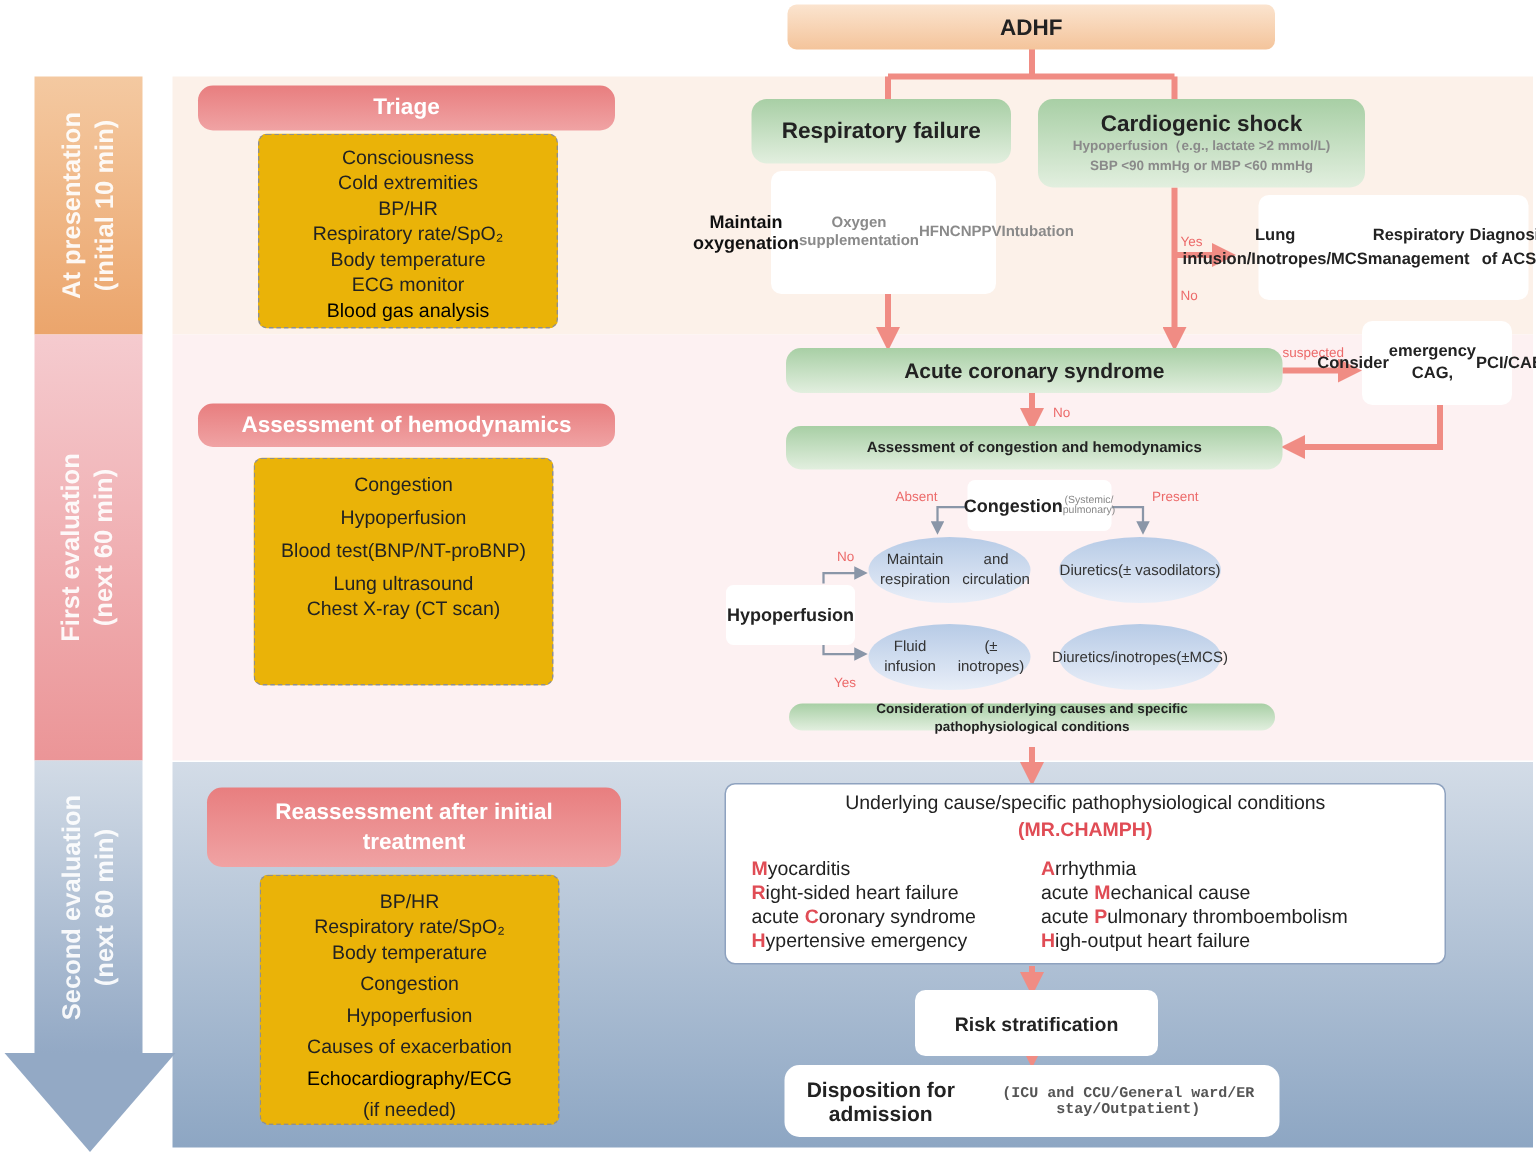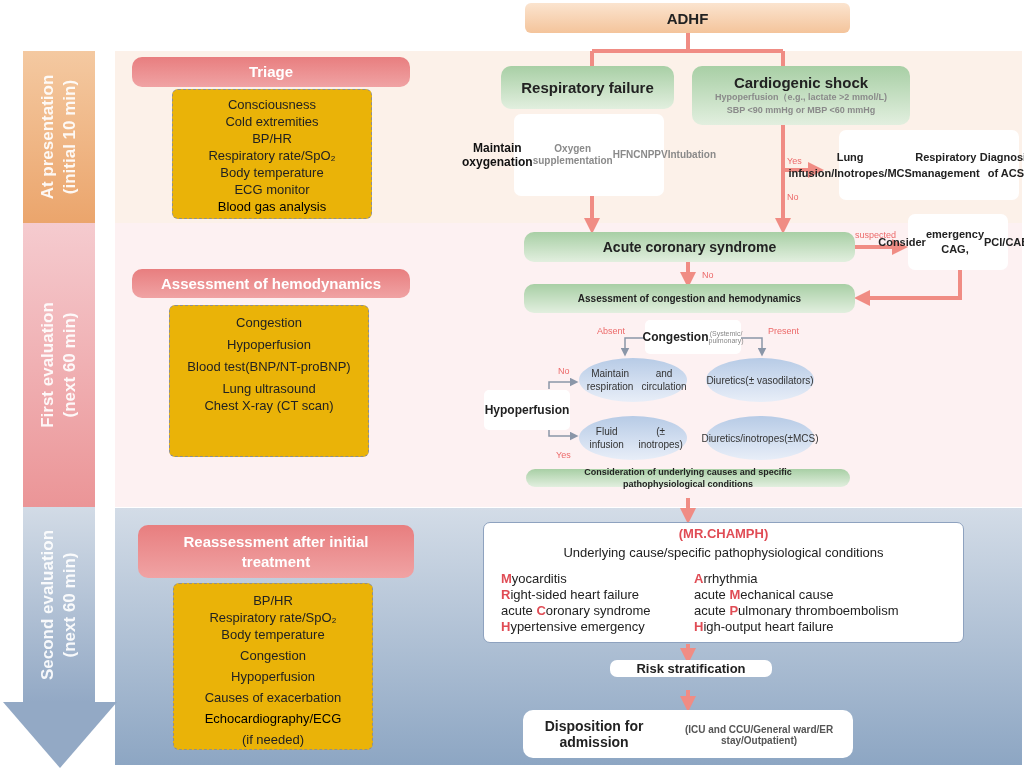--- a/index.html
+++ b/index.html
@@ -204,36 +204,36 @@
   <div>Diuretics/inotropes</div>
     <div>(±MCS)</div>
 </div>
 
 <div class="green" style="left:526px;top:469px;width:324px;height:18px;font-size:9px;line-height:12px;">
   <div>Consideration of underlying causes and specific</div>
   <div>pathophysiological conditions</div>
 </div>
 
 <div class="abs" style="left:483px;top:522px;width:481px;height:121px;background:#fff;border:1.5px solid #8ea2bf;border-radius:7px;">
+  <div style="text-align:center;font-size:13px;margin-top:4px;">Underlying cause/specific pathophysiological conditions</div>
   <div style="text-align:center;font-size:13px;font-weight:bold;color:#e04c55;margin-top:3px;">(MR.CHAMPH)</div>
-  <div style="text-align:center;font-size:13px;margin-top:4px;">Underlying cause/specific pathophysiological conditions</div>
   <div id="mnemo-left" class="abs" style="left:17px;top:48px;font-size:13px;line-height:16px;">
       <div><span></span><span class="hl">M</span><span>yocarditis</span></div>
       <div><span></span><span class="hl">R</span><span>ight-sided heart failure</span></div>
       <div><span>acute </span><span class="hl">C</span><span>oronary syndrome</span></div>
       <div><span></span><span class="hl">H</span><span>ypertensive emergency</span></div>
     </div>
   <div id="mnemo-right" class="abs" style="left:210px;top:48px;font-size:13px;line-height:16px;">
       <div><span></span><span class="hl">A</span><span>rrhythmia</span></div>
       <div><span>acute </span><span class="hl">M</span><span>echanical cause</span></div>
       <div><span>acute </span><span class="hl">P</span><span>ulmonary thromboembolism</span></div>
       <div><span></span><span class="hl">H</span><span>igh-output heart failure</span></div>
     </div>
 </div>
 
-<div class="white" style="left:610px;top:660px;width:162px;height:17px;font-weight:bold;font-size:13px;">
+<div class="white" style="left:610px;top:660px;width:162px;height:44px;font-weight:bold;font-size:13px;">
     <span>Risk stratification</span>
   </div>
 
 <div class="white" style="left:523px;top:710px;width:330px;height:48px;border-radius:10px;">
   <div style="font-weight:bold;font-size:14px;">Disposition for admission</div>
-  <div style="font-weight:bold;font-size:10px;color:#555;margin-top:2px;">(ICU and CCU/General ward/ER stay/Outpatient)</div>
+  <div style="font-weight:bold;font-size:10px;color:#555;margin-top:2px;font-family:Liberation Mono, monospace;">(ICU and CCU/General ward/ER stay/Outpatient)</div>
 </div>
 
 </body></html>

